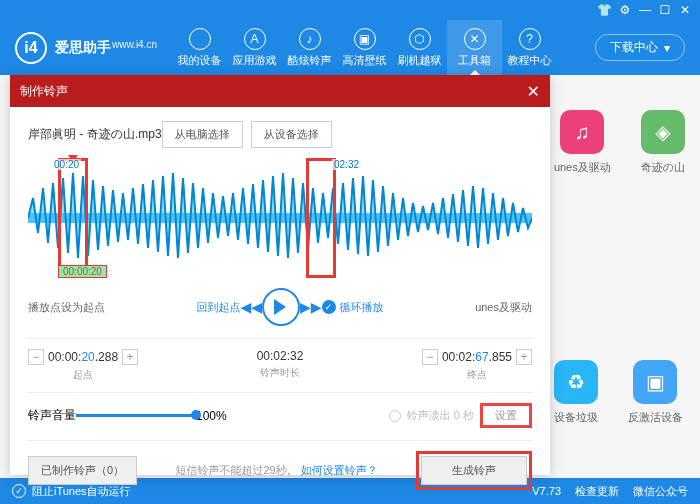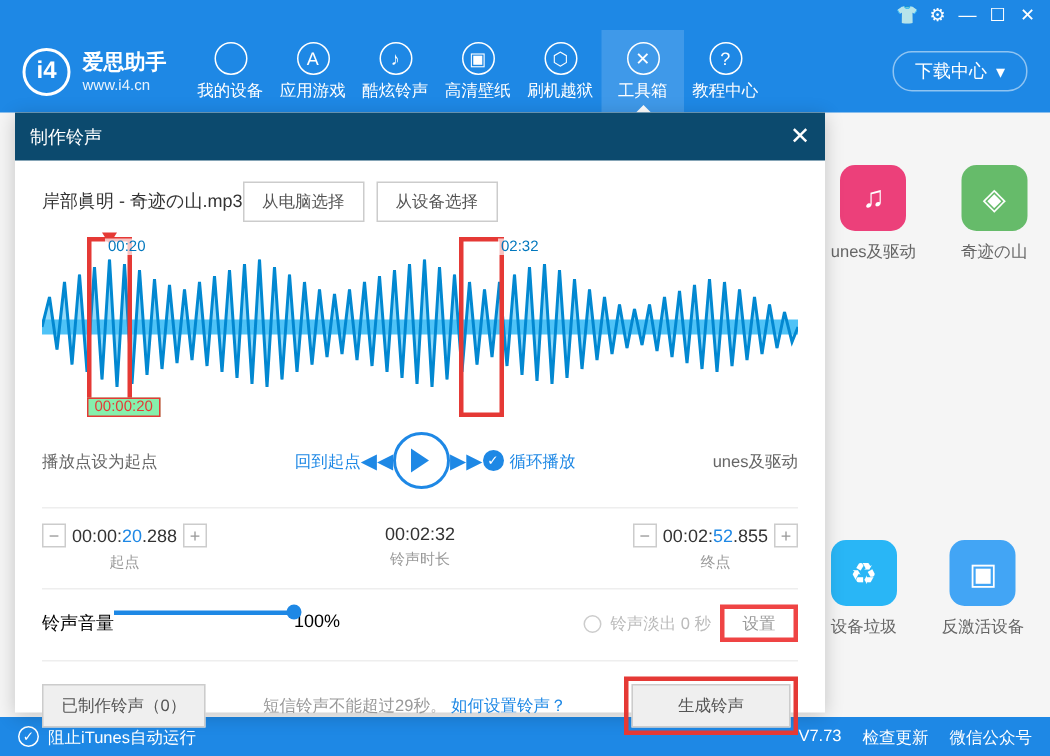--- a/index.html
+++ b/index.html
@@ -2,64 +2,64 @@
 <html><head>
 <meta charset="utf-8">
 <style>
 *{margin:0;padding:0;box-sizing:border-box;font-family:"Microsoft YaHei",Arial,sans-serif}
 body{width:700px;height:504px;background:#f5f5f5;overflow:hidden;position:relative;font-size:12px}
 .title-bar{height:20px;background:#1e88e5;display:flex;justify-content:flex-end;align-items:center;gap:6px;padding:0 8px}
 .title-bar span{color:#fff;cursor:pointer;width:14px;height:14px;display:flex;align-items:center;justify-content:center}
 .header{height:55px;background:#1e88e5;display:flex;align-items:center;color:#fff}
 .logo-area{display:flex;align-items:center;padding:0 15px;gap:8px}
 .logo-circle{width:32px;height:32px;border:2px solid #fff;border-radius:50%;display:flex;align-items:center;justify-content:center;font-weight:bold;font-size:16px}
-.logo-text{display:flex;flex-direction:column;gap:1px}
+.logo-text{display:flex;flex-direction:row;gap:1px}
 .logo-title{font-size:14px;font-weight:bold}
 .logo-url{font-size:10px;opacity:.9}
 .nav{display:flex;flex:1;height:100%}
 .nav-item{width:55px;display:flex;flex-direction:column;align-items:center;justify-content:center;gap:3px;cursor:pointer;position:relative}
 .nav-item.active{background:rgba(255,255,255,.15)}
 .nav-item.active::after{content:'';position:absolute;bottom:0;left:50%;transform:translateX(-50%);border:5px solid transparent;border-bottom-color:#fff}
 .nav-icon{width:22px;height:22px;border:1.5px solid #fff;border-radius:50%;display:flex;align-items:center;justify-content:center;font-size:12px}
 .nav-label{font-size:11px}
 .dl-btn{margin:0 15px;padding:4px 14px;border:1px solid rgba(255,255,255,.5);border-radius:13px;cursor:pointer;font-size:12px;display:flex;align-items:center;gap:6px}
 .modal{position:absolute;top:75px;left:10px;width:540px;height:400px;background:#fff;box-shadow:0 2px 12px rgba(0,0,0,.2);z-index:10}
-.modal-header{height:32px;background:#0c4a6e;color:#fff;display:flex;align-items:center;justify-content:space-between;padding:0 10px;font-size:12px}
+.modal-header{height:32px;background:#b91c1c;color:#fff;display:flex;align-items:center;justify-content:space-between;padding:0 10px;font-size:12px}
 .modal-close{cursor:pointer;font-size:16px}
 .modal-body{padding:14px 18px}
 .file-row{display:flex;justify-content:flex-start;align-items:center;margin-bottom:10px}
 .file-name{font-size:12px;color:#333}
 .src-btns{display:flex;gap:8px}
 .src-btn{padding:5px 12px;border:1px solid #ccc;background:#fff;cursor:pointer;font-size:11px;color:#555}
 .waveform{position:relative;height:120px;margin-bottom:10px}
 .wave-canvas{width:100%;height:100%;background:#fff}
 .marker-box{position:absolute;border:3px solid #e53935}
 .marker-left{left:30px;top:0;width:30px;height:120px}
 .marker-right{left:278px;top:0;width:30px;height:120px}
 .marker-handle{position:absolute;top:-6px;left:50%;transform:translateX(-50%);width:0;height:0;border:5px solid transparent;border-top:8px solid #e53935}
 .time-label{position:absolute;font-size:10px;color:#0277bd;background:rgba(255,255,255,.7);padding:0 2px}
-.time-left{left:42px;top:1px}
+.time-left{left:24px;top:1px}
 .time-right{left:304px;top:1px}
 .time-start{left:30px;bottom:0;background:#86efac;border:1px solid #e53935;color:#e53935;padding:0 4px}
 .controls-row{display:flex;align-items:center;justify-content:space-between;margin-bottom:12px}
 .ctrl-btn{font-size:11px;color:#666;cursor:pointer;display:flex;align-items:center;gap:4px}
 .ctrl-btn.blue{color:#1e88e5}
 .play-group{display:flex;align-items:center;}
 .skip-btn{color:#1e88e5;font-size:14px;cursor:pointer}
 .play-btn{width:38px;height:38px;border:2px solid #1e88e5;border-radius:50%;display:flex;align-items:center;justify-content:center;cursor:pointer}
 .play-tri{width:0;height:0;border:8px solid transparent;border-left:12px solid #1e88e5;margin-left:5px}
 .check-icon{width:14px;height:14px;border-radius:50%;background:#1e88e5;color:#fff;display:inline-flex;align-items:center;justify-content:center;font-size:9px}
 .time-row{display:flex;justify-content:space-between;border-top:1px solid #eee;border-bottom:1px solid #eee;padding:10px 0;margin-bottom:10px}
 .time-block{text-align:center}
 .time-val{font-size:12px;color:#333;display:flex;align-items:center;gap:4px;justify-content:center}
 .time-val .hl{color:#1e88e5}
 .step{width:16px;height:16px;border:1px solid #ccc;display:inline-flex;align-items:center;justify-content:center;cursor:pointer;color:#999;font-size:12px}
 .time-sub{font-size:10px;color:#999;margin-top:3px}
 .vol-row{display:flex;align-items:center;justify-content:space-between;margin-bottom:12px}
-.vol-left{display:flex;align-items:flex-start;}
+.vol-left{display:flex;align-items:center;}
 .slider{width:120px;height:3px;background:#ddd;position:relative}
 .slider-fill{width:100%;height:100%;background:#1e88e5}
 .slider-thumb{position:absolute;right:-5px;top:-4px;width:10px;height:10px;border-radius:50%;background:#1e88e5}
 .fade-area{font-size:11px;color:#bbb;display:flex;align-items:center;gap:6px}
 .radio{width:12px;height:12px;border:1px solid #ccc;border-radius:50%}
 .set-btn{padding:2px 12px;border:3px solid #ef4444;color:#999;cursor:pointer}
 .footer-row{display:flex;justify-content:space-between;align-items:center;border-top:1px solid #eee;padding-top:10px}
 .made-btn{padding:6px 12px;border:1px solid #ccc;cursor:pointer;font-size:11px;color:#555}
 .hint{font-size:11px;color:#999}
 .hint a{color:#1e88e5;text-decoration:none}
@@ -185,21 +185,21 @@
           </div>
         <div class="time-sub">起点</div>
       </div>
       <div class="time-block">
         <div class="time-val">00:02:32</div>
         <div class="time-sub">铃声时长</div>
       </div>
       <div class="time-block">
         <div class="time-val">
             <span class="step">−</span>
-            <span>00:02:<span class="hl">52</span>.855</span>
+            <span>00:02:<span class="hl">67</span>.855</span>
             <span class="step">+</span>
           </div>
         <div class="time-sub">终点</div>
       </div>
     </div>
     <div class="vol-row">
       <div class="vol-left">
         <span>铃声音量</span>
         <div class="slider">
             <div class="slider-fill"></div>

